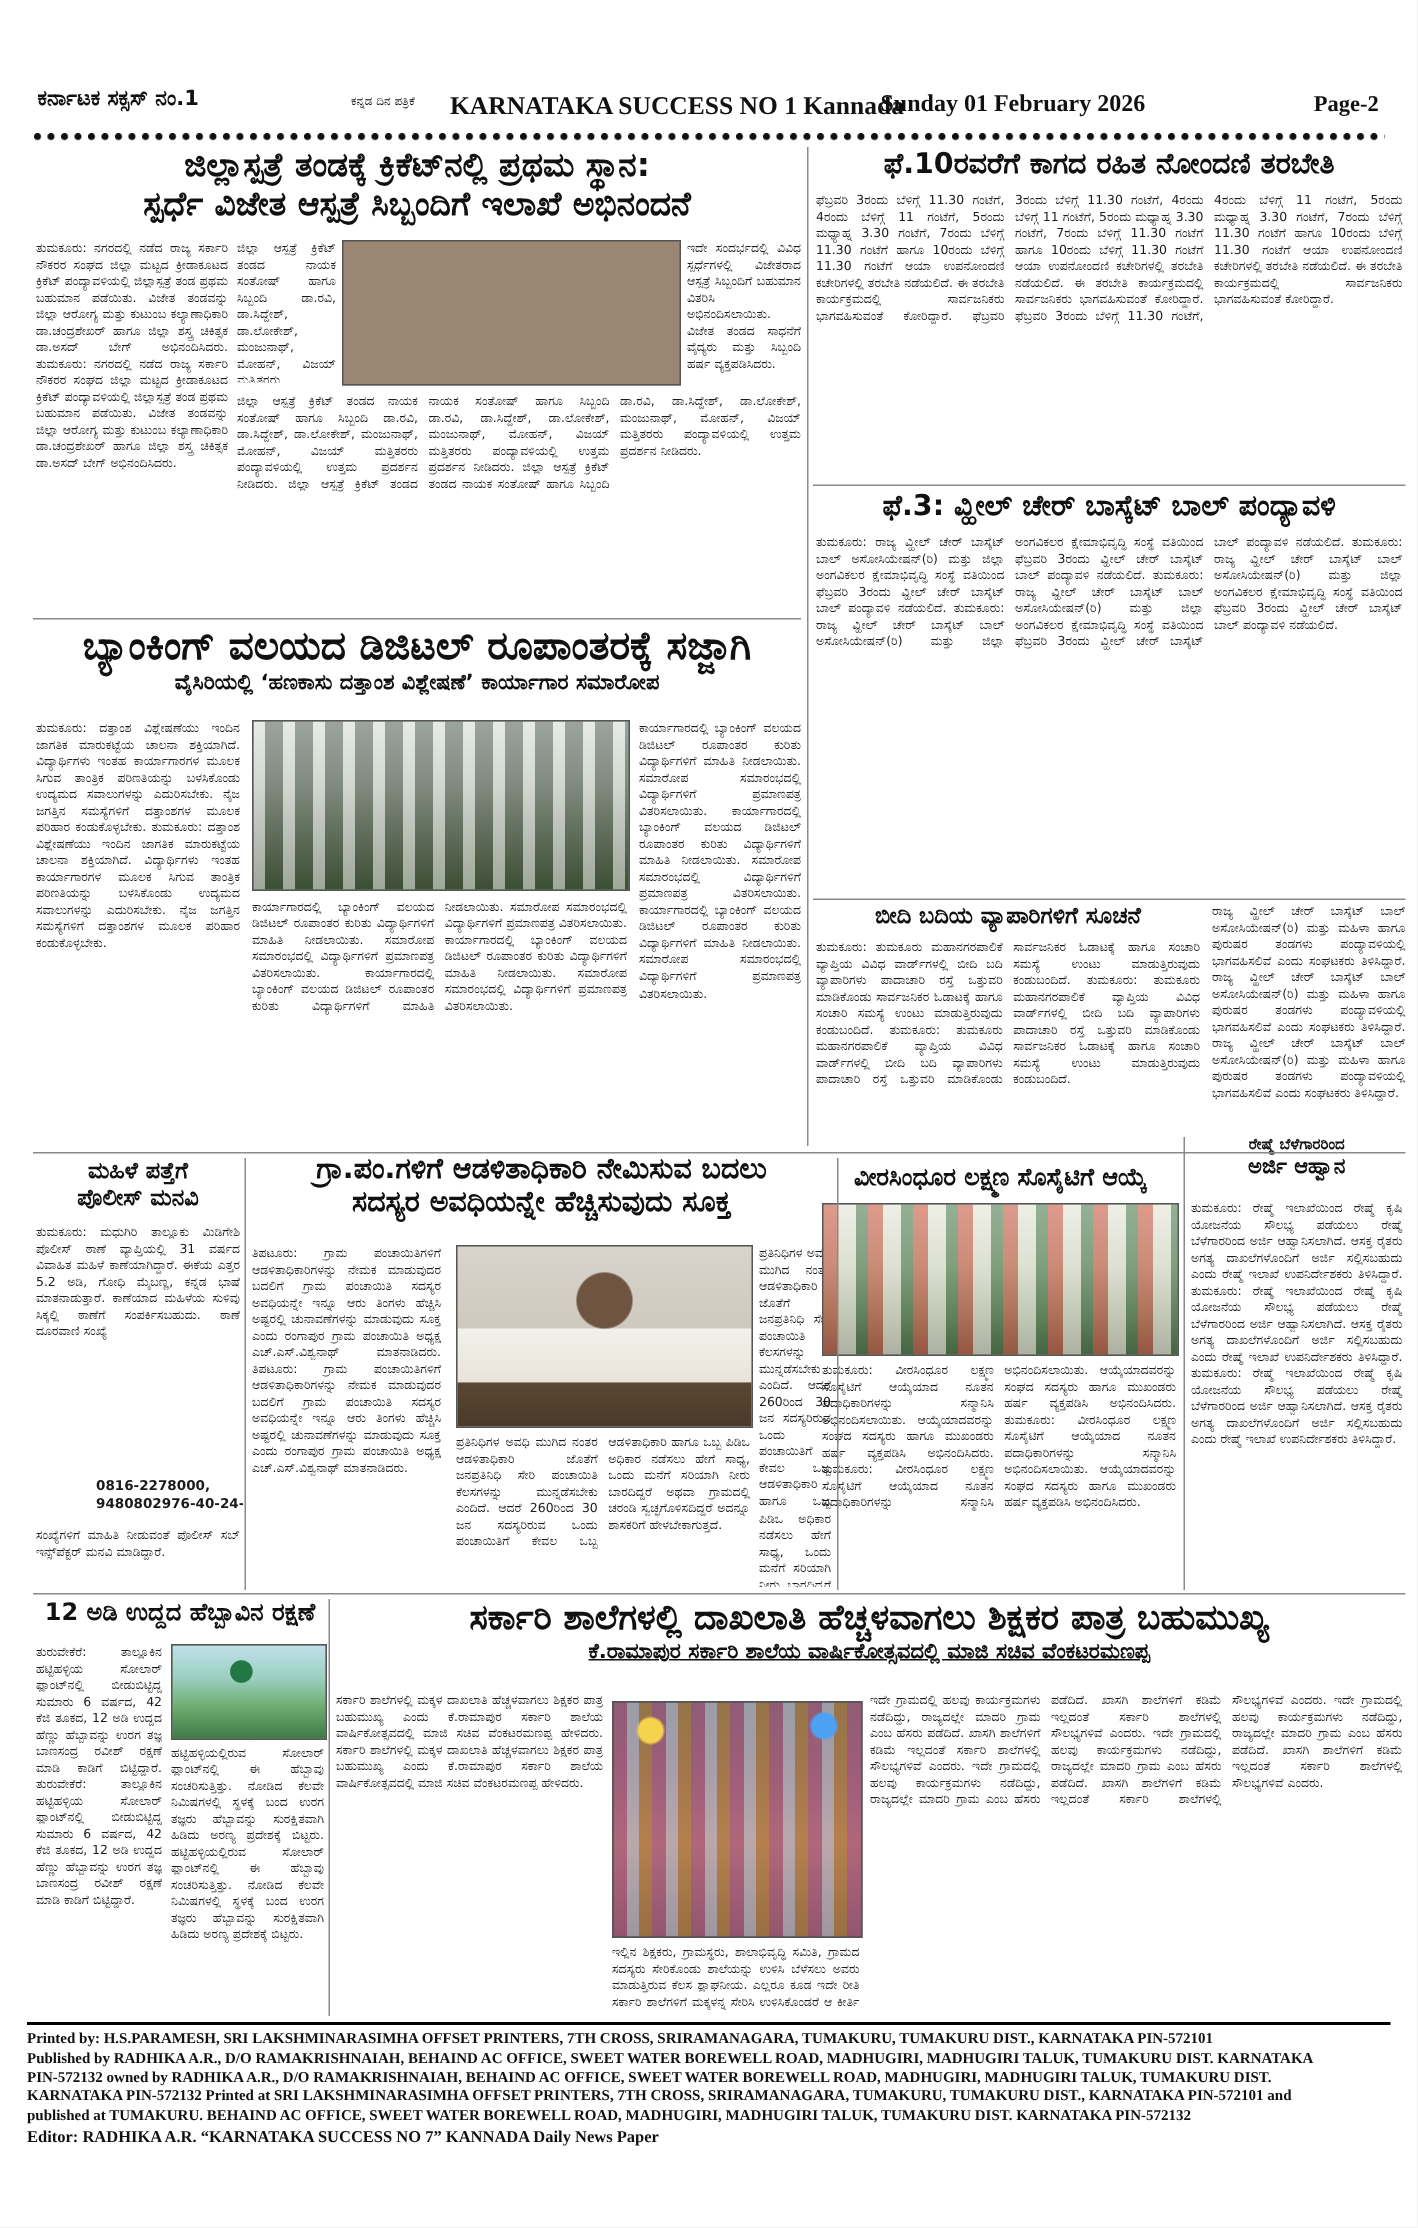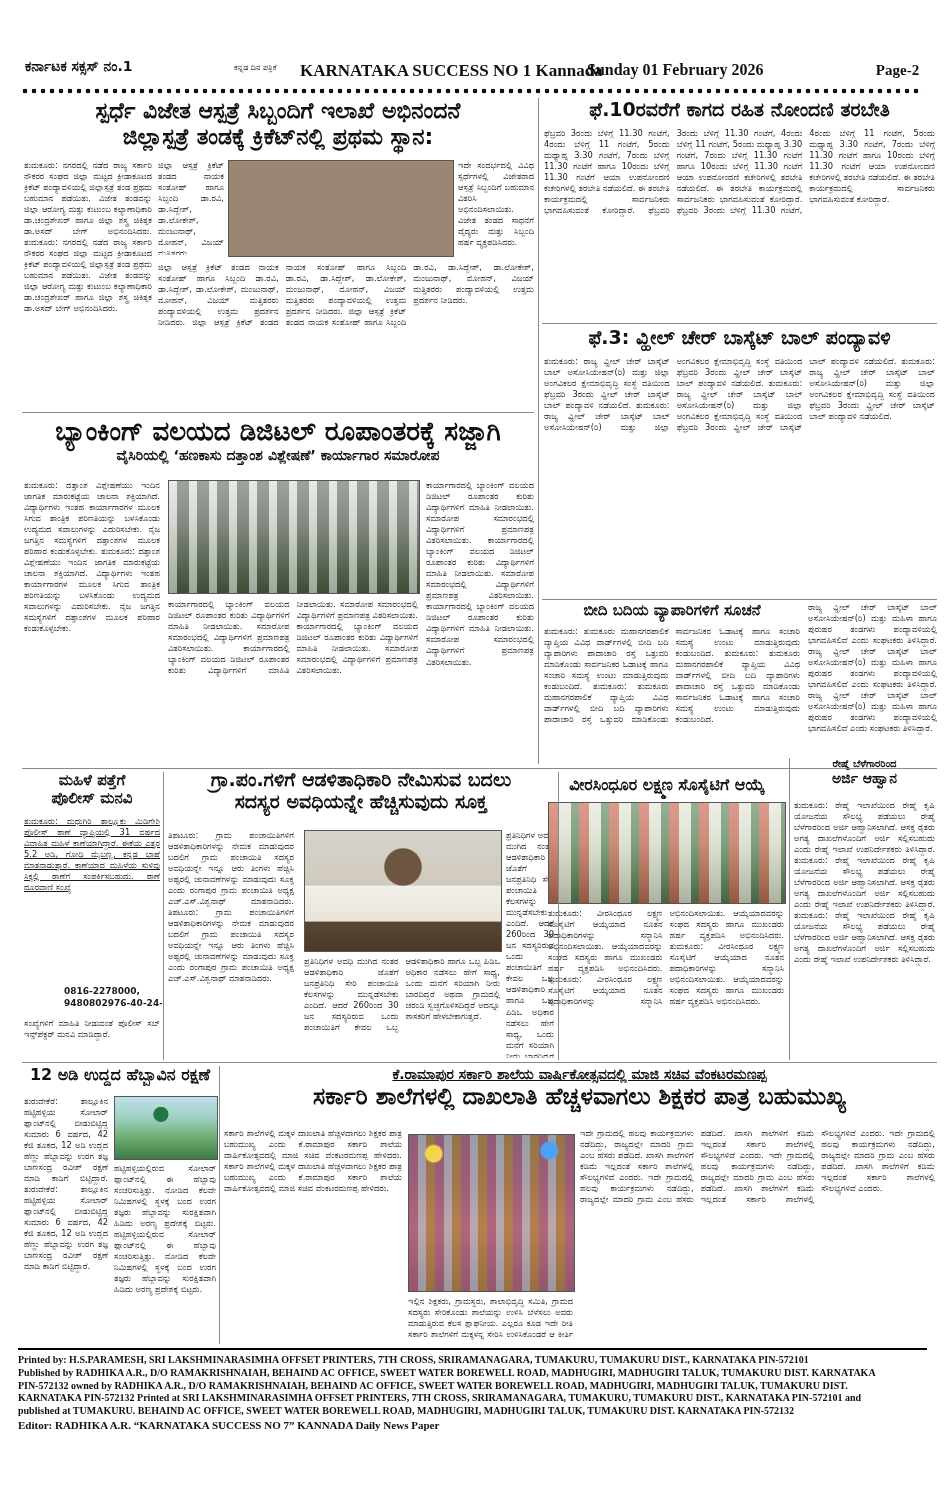--- a/index.html
+++ b/index.html
@@ -85,22 +85,22 @@
   <div class="abs" style="left:22px;top:54px;width:901px;height:34px;">
     <span class="abs kn mast-logo" style="left:3px;top:4px;width:230px;height:28px;">ಕರ್ನಾಟಕ ಸಕ್ಸಸ್ ನಂ.1</span>
     <span class="abs kn mast-sub" style="left:212px;top:10px;width:70px;height:20px;">ಕನ್ನಡ ದಿನ ಪತ್ರಿಕೆ</span>
     <span class="abs mast-title" style="left:278px;top:7px;width:320px;height:22px;">KARNATAKA SUCCESS NO 1 Kannada Daily</span>
     <span class="abs mast-date" style="left:565px;top:7px;width:230px;height:22px;">Sunday 01 February 2026</span>
     <span class="abs mast-page" style="left:848px;top:8px;width:55px;height:20px;text-align:center;">Page-2</span>
   </div>
   <div class="abs dotrule" style="left:22px;top:88px;width:901px;"></div>
 
   <div class="abs" style="left:22px;top:98px;width:512px;height:312px;">
+    <div class="kn h-xl" style="font-size:22px;">ಜಿಲ್ಲಾಸ್ಪತ್ರೆ ತಂಡಕ್ಕೆ ಕ್ರಿಕೆಟ್‌ನಲ್ಲಿ ಪ್ರಥಮ ಸ್ಥಾನ:</div>
     <div class="kn h-xl" style="font-size:22px;">ಸ್ಪರ್ಧೆ ವಿಜೇತ ಆಸ್ಪತ್ರೆ ಸಿಬ್ಬಂದಿಗೆ ಇಲಾಖೆ ಅಭಿನಂದನೆ</div>
-    <div class="kn h-xl" style="font-size:22px;">ಜಿಲ್ಲಾಸ್ಪತ್ರೆ ತಂಡಕ್ಕೆ ಕ್ರಿಕೆಟ್‌ನಲ್ಲಿ ಪ್ರಥಮ ಸ್ಥಾನ:</div>
     <div class="abs kn body-txt" style="left:2px;top:62px;width:128px;height:248px;">ತುಮಕೂರು: ನಗರದಲ್ಲಿ ನಡೆದ ರಾಜ್ಯ ಸರ್ಕಾರಿ ನೌಕರರ ಸಂಘದ ಜಿಲ್ಲಾ ಮಟ್ಟದ ಕ್ರೀಡಾಕೂಟದ ಕ್ರಿಕೆಟ್ ಪಂದ್ಯಾವಳಿಯಲ್ಲಿ ಜಿಲ್ಲಾಸ್ಪತ್ರೆ ತಂಡ ಪ್ರಥಮ ಬಹುಮಾನ ಪಡೆಯಿತು. ವಿಜೇತ ತಂಡವನ್ನು ಜಿಲ್ಲಾ ಆರೋಗ್ಯ ಮತ್ತು ಕುಟುಂಬ ಕಲ್ಯಾಣಾಧಿಕಾರಿ ಡಾ.ಚಂದ್ರಶೇಖರ್ ಹಾಗೂ ಜಿಲ್ಲಾ ಶಸ್ತ್ರ ಚಿಕಿತ್ಸಕ ಡಾ.ಅಸದ್ ಬೇಗ್ ಅಭಿನಂದಿಸಿದರು. ತುಮಕೂರು: ನಗರದಲ್ಲಿ ನಡೆದ ರಾಜ್ಯ ಸರ್ಕಾರಿ ನೌಕರರ ಸಂಘದ ಜಿಲ್ಲಾ ಮಟ್ಟದ ಕ್ರೀಡಾಕೂಟದ ಕ್ರಿಕೆಟ್ ಪಂದ್ಯಾವಳಿಯಲ್ಲಿ ಜಿಲ್ಲಾಸ್ಪತ್ರೆ ತಂಡ ಪ್ರಥಮ ಬಹುಮಾನ ಪಡೆಯಿತು. ವಿಜೇತ ತಂಡವನ್ನು ಜಿಲ್ಲಾ ಆರೋಗ್ಯ ಮತ್ತು ಕುಟುಂಬ ಕಲ್ಯಾಣಾಧಿಕಾರಿ ಡಾ.ಚಂದ್ರಶೇಖರ್ ಹಾಗೂ ಜಿಲ್ಲಾ ಶಸ್ತ್ರ ಚಿಕಿತ್ಸಕ ಡಾ.ಅಸದ್ ಬೇಗ್ ಅಭಿನಂದಿಸಿದರು.</div>
     <div class="abs kn body-txt" style="left:136px;top:62px;width:66px;height:95px;">ಜಿಲ್ಲಾ ಆಸ್ಪತ್ರೆ ಕ್ರಿಕೆಟ್ ತಂಡದ ನಾಯಕ ಸಂತೋಷ್ ಹಾಗೂ ಸಿಬ್ಬಂದಿ ಡಾ.ರವಿ, ಡಾ.ಸಿದ್ದೇಶ್, ಡಾ.ಲೋಕೇಶ್, ಮಂಜುನಾಥ್, ಮೋಹನ್, ವಿಜಯ್ ಮತ್ತಿತರರು ಪಂದ್ಯಾವಳಿಯಲ್ಲಿ ಉತ್ತಮ ಪ್ರದರ್ಶನ ನೀಡಿದರು.</div>
     <div class="photo ph-cricket" style="left:206px;top:62px;width:224px;height:95px;"></div>
     <div class="abs kn body-txt" style="left:436px;top:62px;width:76px;height:95px;">ಇದೇ ಸಂದರ್ಭದಲ್ಲಿ ವಿವಿಧ ಸ್ಪರ್ಧೆಗಳಲ್ಲಿ ವಿಜೇತರಾದ ಆಸ್ಪತ್ರೆ ಸಿಬ್ಬಂದಿಗೆ ಬಹುಮಾನ ವಿತರಿಸಿ ಅಭಿನಂದಿಸಲಾಯಿತು. ವಿಜೇತ ತಂಡದ ಸಾಧನೆಗೆ ವೈದ್ಯರು ಮತ್ತು ಸಿಬ್ಬಂದಿ ಹರ್ಷ ವ್ಯಕ್ತಪಡಿಸಿದರು.</div>
     <div class="abs kn body-txt cols3" style="left:136px;top:164px;width:376px;height:146px;">ಜಿಲ್ಲಾ ಆಸ್ಪತ್ರೆ ಕ್ರಿಕೆಟ್ ತಂಡದ ನಾಯಕ ಸಂತೋಷ್ ಹಾಗೂ ಸಿಬ್ಬಂದಿ ಡಾ.ರವಿ, ಡಾ.ಸಿದ್ದೇಶ್, ಡಾ.ಲೋಕೇಶ್, ಮಂಜುನಾಥ್, ಮೋಹನ್, ವಿಜಯ್ ಮತ್ತಿತರರು ಪಂದ್ಯಾವಳಿಯಲ್ಲಿ ಉತ್ತಮ ಪ್ರದರ್ಶನ ನೀಡಿದರು. ಜಿಲ್ಲಾ ಆಸ್ಪತ್ರೆ ಕ್ರಿಕೆಟ್ ತಂಡದ ನಾಯಕ ಸಂತೋಷ್ ಹಾಗೂ ಸಿಬ್ಬಂದಿ ಡಾ.ರವಿ, ಡಾ.ಸಿದ್ದೇಶ್, ಡಾ.ಲೋಕೇಶ್, ಮಂಜುನಾಥ್, ಮೋಹನ್, ವಿಜಯ್ ಮತ್ತಿತರರು ಪಂದ್ಯಾವಳಿಯಲ್ಲಿ ಉತ್ತಮ ಪ್ರದರ್ಶನ ನೀಡಿದರು. ಜಿಲ್ಲಾ ಆಸ್ಪತ್ರೆ ಕ್ರಿಕೆಟ್ ತಂಡದ ನಾಯಕ ಸಂತೋಷ್ ಹಾಗೂ ಸಿಬ್ಬಂದಿ ಡಾ.ರವಿ, ಡಾ.ಸಿದ್ದೇಶ್, ಡಾ.ಲೋಕೇಶ್, ಮಂಜುನಾಥ್, ಮೋಹನ್, ವಿಜಯ್ ಮತ್ತಿತರರು ಪಂದ್ಯಾವಳಿಯಲ್ಲಿ ಉತ್ತಮ ಪ್ರದರ್ಶನ ನೀಡಿದರು.</div>
   </div>
 
   <div class="abs" style="left:542px;top:98px;width:395px;height:224px;">
     <div class="kn h-xl" style="font-size:19px;">ಫೆ.10ರವರೆಗೆ ಕಾಗದ ರಹಿತ ನೋಂದಣಿ ತರಬೇತಿ</div>
     <div class="abs kn body-txt cols3" style="left:2px;top:30px;width:391px;height:192px;">ಫೆಬ್ರವರಿ 3ರಂದು ಬೆಳಿಗ್ಗೆ 11.30 ಗಂಟೆಗೆ, 4ರಂದು ಬೆಳಿಗ್ಗೆ 11 ಗಂಟೆಗೆ, 5ರಂದು ಮಧ್ಯಾಹ್ನ 3.30 ಗಂಟೆಗೆ, 7ರಂದು ಬೆಳಿಗ್ಗೆ 11.30 ಗಂಟೆಗೆ ಹಾಗೂ 10ರಂದು ಬೆಳಿಗ್ಗೆ 11.30 ಗಂಟೆಗೆ ಆಯಾ ಉಪನೋಂದಣಿ ಕಚೇರಿಗಳಲ್ಲಿ ತರಬೇತಿ ನಡೆಯಲಿದೆ. ಈ ತರಬೇತಿ ಕಾರ್ಯಕ್ರಮದಲ್ಲಿ ಸಾರ್ವಜನಿಕರು ಭಾಗವಹಿಸುವಂತೆ ಕೋರಿದ್ದಾರೆ. ಫೆಬ್ರವರಿ 3ರಂದು ಬೆಳಿಗ್ಗೆ 11.30 ಗಂಟೆಗೆ, 4ರಂದು ಬೆಳಿಗ್ಗೆ 11 ಗಂಟೆಗೆ, 5ರಂದು ಮಧ್ಯಾಹ್ನ 3.30 ಗಂಟೆಗೆ, 7ರಂದು ಬೆಳಿಗ್ಗೆ 11.30 ಗಂಟೆಗೆ ಹಾಗೂ 10ರಂದು ಬೆಳಿಗ್ಗೆ 11.30 ಗಂಟೆಗೆ ಆಯಾ ಉಪನೋಂದಣಿ ಕಚೇರಿಗಳಲ್ಲಿ ತರಬೇತಿ ನಡೆಯಲಿದೆ. ಈ ತರಬೇತಿ ಕಾರ್ಯಕ್ರಮದಲ್ಲಿ ಸಾರ್ವಜನಿಕರು ಭಾಗವಹಿಸುವಂತೆ ಕೋರಿದ್ದಾರೆ. ಫೆಬ್ರವರಿ 3ರಂದು ಬೆಳಿಗ್ಗೆ 11.30 ಗಂಟೆಗೆ, 4ರಂದು ಬೆಳಿಗ್ಗೆ 11 ಗಂಟೆಗೆ, 5ರಂದು ಮಧ್ಯಾಹ್ನ 3.30 ಗಂಟೆಗೆ, 7ರಂದು ಬೆಳಿಗ್ಗೆ 11.30 ಗಂಟೆಗೆ ಹಾಗೂ 10ರಂದು ಬೆಳಿಗ್ಗೆ 11.30 ಗಂಟೆಗೆ ಆಯಾ ಉಪನೋಂದಣಿ ಕಚೇರಿಗಳಲ್ಲಿ ತರಬೇತಿ ನಡೆಯಲಿದೆ. ಈ ತರಬೇತಿ ಕಾರ್ಯಕ್ರಮದಲ್ಲಿ ಸಾರ್ವಜನಿಕರು ಭಾಗವಹಿಸುವಂತೆ ಕೋರಿದ್ದಾರೆ.</div>
@@ -123,21 +123,21 @@
     <div class="kn kick" style="font-size:14px;">ವೈಸಿರಿಯಲ್ಲಿ ‘ಹಣಕಾಸು ದತ್ತಾಂಶ ವಿಶ್ಲೇಷಣೆ’ ಕಾರ್ಯಾಗಾರ ಸಮಾರೋಪ</div>
     <div class="abs kn body-txt" style="left:2px;top:64px;width:136px;height:286px;">ತುಮಕೂರು: ದತ್ತಾಂಶ ವಿಶ್ಲೇಷಣೆಯು ಇಂದಿನ ಜಾಗತಿಕ ಮಾರುಕಟ್ಟೆಯ ಚಾಲನಾ ಶಕ್ತಿಯಾಗಿದೆ. ವಿದ್ಯಾರ್ಥಿಗಳು ಇಂತಹ ಕಾರ್ಯಾಗಾರಗಳ ಮೂಲಕ ಸಿಗುವ ತಾಂತ್ರಿಕ ಪರಿಣತಿಯನ್ನು ಬಳಸಿಕೊಂಡು ಉದ್ಯಮದ ಸವಾಲುಗಳನ್ನು ಎದುರಿಸಬೇಕು. ನೈಜ ಜಗತ್ತಿನ ಸಮಸ್ಯೆಗಳಿಗೆ ದತ್ತಾಂಶಗಳ ಮೂಲಕ ಪರಿಹಾರ ಕಂಡುಕೊಳ್ಳಬೇಕು. ತುಮಕೂರು: ದತ್ತಾಂಶ ವಿಶ್ಲೇಷಣೆಯು ಇಂದಿನ ಜಾಗತಿಕ ಮಾರುಕಟ್ಟೆಯ ಚಾಲನಾ ಶಕ್ತಿಯಾಗಿದೆ. ವಿದ್ಯಾರ್ಥಿಗಳು ಇಂತಹ ಕಾರ್ಯಾಗಾರಗಳ ಮೂಲಕ ಸಿಗುವ ತಾಂತ್ರಿಕ ಪರಿಣತಿಯನ್ನು ಬಳಸಿಕೊಂಡು ಉದ್ಯಮದ ಸವಾಲುಗಳನ್ನು ಎದುರಿಸಬೇಕು. ನೈಜ ಜಗತ್ತಿನ ಸಮಸ್ಯೆಗಳಿಗೆ ದತ್ತಾಂಶಗಳ ಮೂಲಕ ಪರಿಹಾರ ಕಂಡುಕೊಳ್ಳಬೇಕು.</div>
     <div class="photo ph-banking" style="left:146px;top:64px;width:250px;height:112px;"></div>
     <div class="abs kn body-txt cols2" style="left:146px;top:183px;width:250px;height:167px;">ಕಾರ್ಯಾಗಾರದಲ್ಲಿ ಬ್ಯಾಂಕಿಂಗ್ ವಲಯದ ಡಿಜಿಟಲ್ ರೂಪಾಂತರ ಕುರಿತು ವಿದ್ಯಾರ್ಥಿಗಳಿಗೆ ಮಾಹಿತಿ ನೀಡಲಾಯಿತು. ಸಮಾರೋಪ ಸಮಾರಂಭದಲ್ಲಿ ವಿದ್ಯಾರ್ಥಿಗಳಿಗೆ ಪ್ರಮಾಣಪತ್ರ ವಿತರಿಸಲಾಯಿತು. ಕಾರ್ಯಾಗಾರದಲ್ಲಿ ಬ್ಯಾಂಕಿಂಗ್ ವಲಯದ ಡಿಜಿಟಲ್ ರೂಪಾಂತರ ಕುರಿತು ವಿದ್ಯಾರ್ಥಿಗಳಿಗೆ ಮಾಹಿತಿ ನೀಡಲಾಯಿತು. ಸಮಾರೋಪ ಸಮಾರಂಭದಲ್ಲಿ ವಿದ್ಯಾರ್ಥಿಗಳಿಗೆ ಪ್ರಮಾಣಪತ್ರ ವಿತರಿಸಲಾಯಿತು. ಕಾರ್ಯಾಗಾರದಲ್ಲಿ ಬ್ಯಾಂಕಿಂಗ್ ವಲಯದ ಡಿಜಿಟಲ್ ರೂಪಾಂತರ ಕುರಿತು ವಿದ್ಯಾರ್ಥಿಗಳಿಗೆ ಮಾಹಿತಿ ನೀಡಲಾಯಿತು. ಸಮಾರೋಪ ಸಮಾರಂಭದಲ್ಲಿ ವಿದ್ಯಾರ್ಥಿಗಳಿಗೆ ಪ್ರಮಾಣಪತ್ರ ವಿತರಿಸಲಾಯಿತು.</div>
     <div class="abs kn body-txt" style="left:404px;top:64px;width:108px;height:286px;">ಕಾರ್ಯಾಗಾರದಲ್ಲಿ ಬ್ಯಾಂಕಿಂಗ್ ವಲಯದ ಡಿಜಿಟಲ್ ರೂಪಾಂತರ ಕುರಿತು ವಿದ್ಯಾರ್ಥಿಗಳಿಗೆ ಮಾಹಿತಿ ನೀಡಲಾಯಿತು. ಸಮಾರೋಪ ಸಮಾರಂಭದಲ್ಲಿ ವಿದ್ಯಾರ್ಥಿಗಳಿಗೆ ಪ್ರಮಾಣಪತ್ರ ವಿತರಿಸಲಾಯಿತು. ಕಾರ್ಯಾಗಾರದಲ್ಲಿ ಬ್ಯಾಂಕಿಂಗ್ ವಲಯದ ಡಿಜಿಟಲ್ ರೂಪಾಂತರ ಕುರಿತು ವಿದ್ಯಾರ್ಥಿಗಳಿಗೆ ಮಾಹಿತಿ ನೀಡಲಾಯಿತು. ಸಮಾರೋಪ ಸಮಾರಂಭದಲ್ಲಿ ವಿದ್ಯಾರ್ಥಿಗಳಿಗೆ ಪ್ರಮಾಣಪತ್ರ ವಿತರಿಸಲಾಯಿತು. ಕಾರ್ಯಾಗಾರದಲ್ಲಿ ಬ್ಯಾಂಕಿಂಗ್ ವಲಯದ ಡಿಜಿಟಲ್ ರೂಪಾಂತರ ಕುರಿತು ವಿದ್ಯಾರ್ಥಿಗಳಿಗೆ ಮಾಹಿತಿ ನೀಡಲಾಯಿತು. ಸಮಾರೋಪ ಸಮಾರಂಭದಲ್ಲಿ ವಿದ್ಯಾರ್ಥಿಗಳಿಗೆ ಪ್ರಮಾಣಪತ್ರ ವಿತರಿಸಲಾಯಿತು.</div>
   </div>
 
   <div class="abs" style="left:22px;top:772px;width:140px;height:288px;">
     <div class="kn h-xl" style="font-size:15px;">ಮಹಿಳೆ ಪತ್ತೆಗೆ</div>
     <div class="kn h-xl" style="font-size:15px;">ಪೊಲೀಸ್ ಮನವಿ</div>
-    <div class="abs kn body-txt" style="left:2px;top:44px;width:136px;height:168px;text-decoration:underline;">ತುಮಕೂರು: ಮಧುಗಿರಿ ತಾಲ್ಲೂಕು ಮಿಡಿಗೇಶಿ ಪೊಲೀಸ್ ಠಾಣೆ ವ್ಯಾಪ್ತಿಯಲ್ಲಿ 31 ವರ್ಷದ ವಿವಾಹಿತ ಮಹಿಳೆ ಕಾಣೆಯಾಗಿದ್ದಾರೆ. ಈಕೆಯ ಎತ್ತರ 5.2 ಅಡಿ, ಗೋಧಿ ಮೈಬಣ್ಣ, ಕನ್ನಡ ಭಾಷೆ ಮಾತನಾಡುತ್ತಾರೆ. ಕಾಣೆಯಾದ ಮಹಿಳೆಯ ಸುಳಿವು ಸಿಕ್ಕಲ್ಲಿ ಠಾಣೆಗೆ ಸಂಪರ್ಕಿಸಬಹುದು. ಠಾಣೆ ದೂರವಾಣಿ ಸಂಖ್ಯೆ</div>
+    <div class="abs kn body-txt" style="left:2px;top:44px;width:136px;height:168px;">ತುಮಕೂರು: ಮಧುಗಿರಿ ತಾಲ್ಲೂಕು ಮಿಡಿಗೇಶಿ ಪೊಲೀಸ್ ಠಾಣೆ ವ್ಯಾಪ್ತಿಯಲ್ಲಿ 31 ವರ್ಷದ ವಿವಾಹಿತ ಮಹಿಳೆ ಕಾಣೆಯಾಗಿದ್ದಾರೆ. ಈಕೆಯ ಎತ್ತರ 5.2 ಅಡಿ, ಗೋಧಿ ಮೈಬಣ್ಣ, ಕನ್ನಡ ಭಾಷೆ ಮಾತನಾಡುತ್ತಾರೆ. ಕಾಣೆಯಾದ ಮಹಿಳೆಯ ಸುಳಿವು ಸಿಕ್ಕಲ್ಲಿ ಠಾಣೆಗೆ ಸಂಪರ್ಕಿಸಬಹುದು. ಠಾಣೆ ದೂರವಾಣಿ ಸಂಖ್ಯೆ</div>
     <div class="abs kn body-txt bold-inline" style="left:2px;top:214px;width:136px;height:30px;font-size:9px;">0816-2278000, ಮೊ.ಸಂ. 9480802976-40-24-00</div>
     <div class="abs kn body-txt" style="left:2px;top:246px;width:136px;height:40px;">ಸಂಖ್ಯೆಗಳಿಗೆ ಮಾಹಿತಿ ನೀಡುವಂತೆ ಪೊಲೀಸ್ ಸಬ್ ಇನ್ಸ್‌ಪೆಕ್ಟರ್ ಮನವಿ ಮಾಡಿದ್ದಾರೆ.</div>
   </div>
 
   <div class="abs" style="left:166px;top:768px;width:390px;height:292px;">
     <div class="kn h-xl" style="font-size:19px;">ಗ್ರಾ.ಪಂ.ಗಳಿಗೆ ಆಡಳಿತಾಧಿಕಾರಿ ನೇಮಿಸುವ ಬದಲು</div>
     <div class="kn h-xl" style="font-size:19px;">ಸದಸ್ಯರ ಅವಧಿಯನ್ನೇ ಹೆಚ್ಚಿಸುವುದು ಸೂಕ್ತ</div>
     <div class="abs kn body-txt" style="left:2px;top:62px;width:126px;height:228px;">ತಿಪಟೂರು: ಗ್ರಾಮ ಪಂಚಾಯಿತಿಗಳಿಗೆ ಆಡಳಿತಾಧಿಕಾರಿಗಳನ್ನು ನೇಮಕ ಮಾಡುವುದರ ಬದಲಿಗೆ ಗ್ರಾಮ ಪಂಚಾಯಿತಿ ಸದಸ್ಯರ ಅವಧಿಯನ್ನೇ ಇನ್ನೂ ಆರು ತಿಂಗಳು ಹೆಚ್ಚಿಸಿ ಅಷ್ಟರಲ್ಲಿ ಚುನಾವಣೆಗಳನ್ನು ಮಾಡುವುದು ಸೂಕ್ತ ಎಂದು ರಂಗಾಪುರ ಗ್ರಾಮ ಪಂಚಾಯಿತಿ ಅಧ್ಯಕ್ಷ ಎಚ್.ಎಸ್.ವಿಶ್ವನಾಥ್ ಮಾತನಾಡಿದರು. ತಿಪಟೂರು: ಗ್ರಾಮ ಪಂಚಾಯಿತಿಗಳಿಗೆ ಆಡಳಿತಾಧಿಕಾರಿಗಳನ್ನು ನೇಮಕ ಮಾಡುವುದರ ಬದಲಿಗೆ ಗ್ರಾಮ ಪಂಚಾಯಿತಿ ಸದಸ್ಯರ ಅವಧಿಯನ್ನೇ ಇನ್ನೂ ಆರು ತಿಂಗಳು ಹೆಚ್ಚಿಸಿ ಅಷ್ಟರಲ್ಲಿ ಚುನಾವಣೆಗಳನ್ನು ಮಾಡುವುದು ಸೂಕ್ತ ಎಂದು ರಂಗಾಪುರ ಗ್ರಾಮ ಪಂಚಾಯಿತಿ ಅಧ್ಯಕ್ಷ ಎಚ್.ಎಸ್.ವಿಶ್ವನಾಥ್ ಮಾತನಾಡಿದರು.</div>
     <div class="photo ph-gram" style="left:138px;top:62px;width:196px;height:120px;"></div>
     <div class="abs kn body-txt cols2" style="left:138px;top:188px;width:196px;height:102px;">ಪ್ರತಿನಿಧಿಗಳ ಅವಧಿ ಮುಗಿದ ನಂತರ ಆಡಳಿತಾಧಿಕಾರಿ ಜೊತೆಗೆ ಜನಪ್ರತಿನಿಧಿ ಸೇರಿ ಪಂಚಾಯಿತಿ ಕೆಲಸಗಳನ್ನು ಮುನ್ನಡೆಸಬೇಕು ಎಂದಿದೆ. ಆದರೆ 260ರಿಂದ 30 ಜನ ಸದಸ್ಯರಿರುವ ಒಂದು ಪಂಚಾಯಿತಿಗೆ ಕೇವಲ ಒಬ್ಬ ಆಡಳಿತಾಧಿಕಾರಿ ಹಾಗೂ ಒಬ್ಬ ಪಿಡಿಒ ಅಧಿಕಾರ ನಡೆಸಲು ಹೇಗೆ ಸಾಧ್ಯ, ಒಂದು ಮನೆಗೆ ಸರಿಯಾಗಿ ನೀರು ಬಾರದಿದ್ದರೆ ಅಥವಾ ಗ್ರಾಮದಲ್ಲಿ ಚರಂಡಿ ಸ್ವಚ್ಛಗೊಳಿಸದಿದ್ದರೆ ಅದನ್ನೂ ಶಾಸಕರಿಗೆ ಹೇಳಬೇಕಾಗುತ್ತದೆ.</div>
@@ -157,22 +157,22 @@
   </div>
 
   <div class="abs" style="left:22px;top:1066px;width:196px;height:278px;">
     <div class="kn h-xl" style="font-size:16px;">12 ಅಡಿ ಉದ್ದದ ಹೆಬ್ಬಾವಿನ ರಕ್ಷಣೆ</div>
     <div class="abs kn body-txt" style="left:2px;top:30px;width:84px;height:246px;">ತುರುವೇಕೆರೆ: ತಾಲ್ಲೂಕಿನ ಹಟ್ಟಿಹಳ್ಳಿಯ ಸೋಲಾರ್ ಪ್ಲಾಂಟ್‌ನಲ್ಲಿ ಬೀಡುಬಿಟ್ಟಿದ್ದ ಸುಮಾರು 6 ವರ್ಷದ, 42 ಕೆಜಿ ತೂಕದ, 12 ಅಡಿ ಉದ್ದದ ಹೆಣ್ಣು ಹೆಬ್ಬಾವನ್ನು ಉರಗ ತಜ್ಞ ಬಾಣಸಂದ್ರ ರವೀಶ್ ರಕ್ಷಣೆ ಮಾಡಿ ಕಾಡಿಗೆ ಬಿಟ್ಟಿದ್ದಾರೆ. ತುರುವೇಕೆರೆ: ತಾಲ್ಲೂಕಿನ ಹಟ್ಟಿಹಳ್ಳಿಯ ಸೋಲಾರ್ ಪ್ಲಾಂಟ್‌ನಲ್ಲಿ ಬೀಡುಬಿಟ್ಟಿದ್ದ ಸುಮಾರು 6 ವರ್ಷದ, 42 ಕೆಜಿ ತೂಕದ, 12 ಅಡಿ ಉದ್ದದ ಹೆಣ್ಣು ಹೆಬ್ಬಾವನ್ನು ಉರಗ ತಜ್ಞ ಬಾಣಸಂದ್ರ ರವೀಶ್ ರಕ್ಷಣೆ ಮಾಡಿ ಕಾಡಿಗೆ ಬಿಟ್ಟಿದ್ದಾರೆ.</div>
     <div class="photo ph-python" style="left:92px;top:30px;width:102px;height:62px;"></div>
     <div class="abs kn body-txt" style="left:92px;top:97px;width:102px;height:179px;">ಹಟ್ಟಿಹಳ್ಳಿಯಲ್ಲಿರುವ ಸೋಲಾರ್ ಪ್ಲಾಂಟ್‌ನಲ್ಲಿ ಈ ಹೆಬ್ಬಾವು ಸಂಚರಿಸುತ್ತಿತ್ತು. ನೋಡಿದ ಕೆಲವೇ ನಿಮಿಷಗಳಲ್ಲಿ ಸ್ಥಳಕ್ಕೆ ಬಂದ ಉರಗ ತಜ್ಞರು ಹೆಬ್ಬಾವನ್ನು ಸುರಕ್ಷಿತವಾಗಿ ಹಿಡಿದು ಅರಣ್ಯ ಪ್ರದೇಶಕ್ಕೆ ಬಿಟ್ಟರು. ಹಟ್ಟಿಹಳ್ಳಿಯಲ್ಲಿರುವ ಸೋಲಾರ್ ಪ್ಲಾಂಟ್‌ನಲ್ಲಿ ಈ ಹೆಬ್ಬಾವು ಸಂಚರಿಸುತ್ತಿತ್ತು. ನೋಡಿದ ಕೆಲವೇ ನಿಮಿಷಗಳಲ್ಲಿ ಸ್ಥಳಕ್ಕೆ ಬಂದ ಉರಗ ತಜ್ಞರು ಹೆಬ್ಬಾವನ್ನು ಸುರಕ್ಷಿತವಾಗಿ ಹಿಡಿದು ಅರಣ್ಯ ಪ್ರದೇಶಕ್ಕೆ ಬಿಟ್ಟರು.</div>
   </div>
 
   <div class="abs" style="left:222px;top:1066px;width:715px;height:278px;">
+    <div class="kn h-xl" style="font-size:23px;">ಸರ್ಕಾರಿ ಶಾಲೆಗಳಲ್ಲಿ ದಾಖಲಾತಿ ಹೆಚ್ಚಳವಾಗಲು ಶಿಕ್ಷಕರ ಪಾತ್ರ ಬಹುಮುಖ್ಯ</div>
     <div class="kn kick" style="font-size:14px;text-decoration:underline;">ಕೆ.ರಾಮಾಪುರ ಸರ್ಕಾರಿ ಶಾಲೆಯ ವಾರ್ಷಿಕೋತ್ಸವದಲ್ಲಿ ಮಾಜಿ ಸಚಿವ ವೆಂಕಟರಮಣಪ್ಪ</div>
-    <div class="kn h-xl" style="font-size:23px;">ಸರ್ಕಾರಿ ಶಾಲೆಗಳಲ್ಲಿ ದಾಖಲಾತಿ ಹೆಚ್ಚಳವಾಗಲು ಶಿಕ್ಷಕರ ಪಾತ್ರ ಬಹುಮುಖ್ಯ</div>
     <div class="abs kn body-txt" style="left:2px;top:62px;width:178px;height:214px;">ಸರ್ಕಾರಿ ಶಾಲೆಗಳಲ್ಲಿ ಮಕ್ಕಳ ದಾಖಲಾತಿ ಹೆಚ್ಚಳವಾಗಲು ಶಿಕ್ಷಕರ ಪಾತ್ರ ಬಹುಮುಖ್ಯ ಎಂದು ಕೆ.ರಾಮಾಪುರ ಸರ್ಕಾರಿ ಶಾಲೆಯ ವಾರ್ಷಿಕೋತ್ಸವದಲ್ಲಿ ಮಾಜಿ ಸಚಿವ ವೆಂಕಟರಮಣಪ್ಪ ಹೇಳಿದರು. ಸರ್ಕಾರಿ ಶಾಲೆಗಳಲ್ಲಿ ಮಕ್ಕಳ ದಾಖಲಾತಿ ಹೆಚ್ಚಳವಾಗಲು ಶಿಕ್ಷಕರ ಪಾತ್ರ ಬಹುಮುಖ್ಯ ಎಂದು ಕೆ.ರಾಮಾಪುರ ಸರ್ಕಾರಿ ಶಾಲೆಯ ವಾರ್ಷಿಕೋತ್ಸವದಲ್ಲಿ ಮಾಜಿ ಸಚಿವ ವೆಂಕಟರಮಣಪ್ಪ ಹೇಳಿದರು.</div>
     <div class="photo ph-school" style="left:186px;top:68px;width:165px;height:156px;"></div>
     <div class="abs kn body-txt" style="left:186px;top:230px;width:165px;height:46px;">ಇಲ್ಲಿನ ಶಿಕ್ಷಕರು, ಗ್ರಾಮಸ್ಥರು, ಶಾಲಾಭಿವೃದ್ಧಿ ಸಮಿತಿ, ಗ್ರಾಮದ ಸದಸ್ಯರು ಸೇರಿಕೊಂಡು ಶಾಲೆಯನ್ನು ಉಳಿಸಿ ಬೆಳೆಸಲು ಅವರು ಮಾಡುತ್ತಿರುವ ಕೆಲಸ ಶ್ಲಾಘನೀಯ. ಎಲ್ಲರೂ ಕೂಡ ಇದೇ ರೀತಿ ಸರ್ಕಾರಿ ಶಾಲೆಗಳಿಗೆ ಮಕ್ಕಳನ್ನ ಸೇರಿಸಿ ಉಳಿಸಿಕೊಂಡರೆ ಆ ಕೀರ್ತಿ ನಿಮ್ಮ ಗ್ರಾಮಗಳಿಗೆ ಸಲ್ಲುತ್ತದೆ.</div>
     <div class="abs kn body-txt cols3" style="left:358px;top:62px;width:355px;height:214px;">ಇದೇ ಗ್ರಾಮದಲ್ಲಿ ಹಲವು ಕಾರ್ಯಕ್ರಮಗಳು ನಡೆದಿದ್ದು, ರಾಜ್ಯದಲ್ಲೇ ಮಾದರಿ ಗ್ರಾಮ ಎಂಬ ಹೆಸರು ಪಡೆದಿದೆ. ಖಾಸಗಿ ಶಾಲೆಗಳಿಗೆ ಕಡಿಮೆ ಇಲ್ಲದಂತೆ ಸರ್ಕಾರಿ ಶಾಲೆಗಳಲ್ಲಿ ಸೌಲಭ್ಯಗಳಿವೆ ಎಂದರು. ಇದೇ ಗ್ರಾಮದಲ್ಲಿ ಹಲವು ಕಾರ್ಯಕ್ರಮಗಳು ನಡೆದಿದ್ದು, ರಾಜ್ಯದಲ್ಲೇ ಮಾದರಿ ಗ್ರಾಮ ಎಂಬ ಹೆಸರು ಪಡೆದಿದೆ. ಖಾಸಗಿ ಶಾಲೆಗಳಿಗೆ ಕಡಿಮೆ ಇಲ್ಲದಂತೆ ಸರ್ಕಾರಿ ಶಾಲೆಗಳಲ್ಲಿ ಸೌಲಭ್ಯಗಳಿವೆ ಎಂದರು. ಇದೇ ಗ್ರಾಮದಲ್ಲಿ ಹಲವು ಕಾರ್ಯಕ್ರಮಗಳು ನಡೆದಿದ್ದು, ರಾಜ್ಯದಲ್ಲೇ ಮಾದರಿ ಗ್ರಾಮ ಎಂಬ ಹೆಸರು ಪಡೆದಿದೆ. ಖಾಸಗಿ ಶಾಲೆಗಳಿಗೆ ಕಡಿಮೆ ಇಲ್ಲದಂತೆ ಸರ್ಕಾರಿ ಶಾಲೆಗಳಲ್ಲಿ ಸೌಲಭ್ಯಗಳಿವೆ ಎಂದರು. ಇದೇ ಗ್ರಾಮದಲ್ಲಿ ಹಲವು ಕಾರ್ಯಕ್ರಮಗಳು ನಡೆದಿದ್ದು, ರಾಜ್ಯದಲ್ಲೇ ಮಾದರಿ ಗ್ರಾಮ ಎಂಬ ಹೆಸರು ಪಡೆದಿದೆ. ಖಾಸಗಿ ಶಾಲೆಗಳಿಗೆ ಕಡಿಮೆ ಇಲ್ಲದಂತೆ ಸರ್ಕಾರಿ ಶಾಲೆಗಳಲ್ಲಿ ಸೌಲಭ್ಯಗಳಿವೆ ಎಂದರು.</div>
   </div>
 
   <div class="vr" style="left:538px;top:98px;height:666px;"></div>
   <div class="hrl" style="left:22px;top:412px;width:512px;"></div>
   <div class="hrl" style="left:542px;top:323px;width:395px;"></div>
   <div class="hrl" style="left:542px;top:599px;width:395px;"></div>

